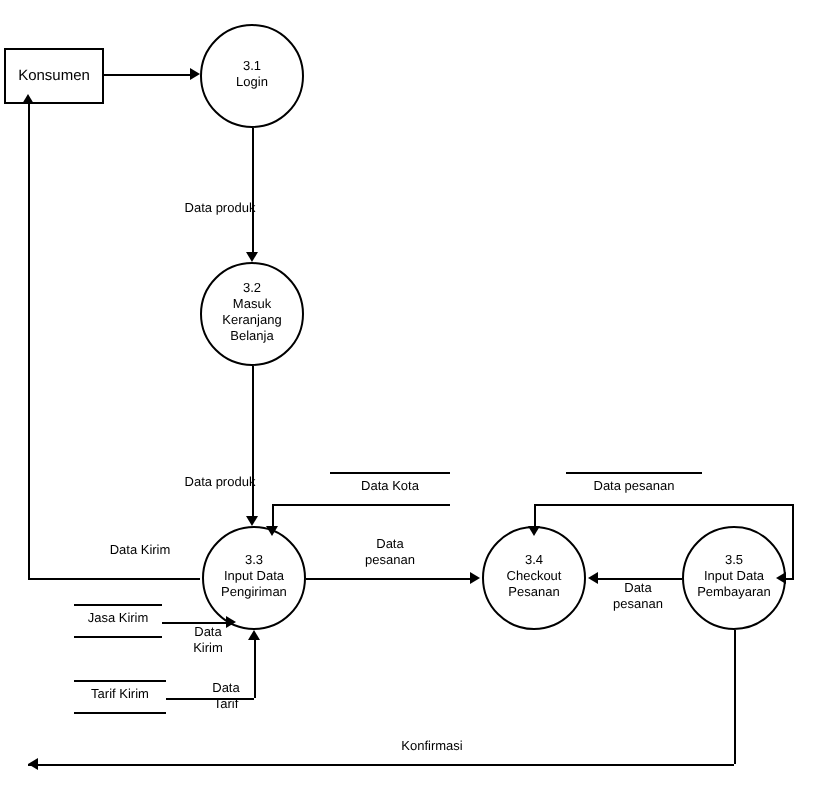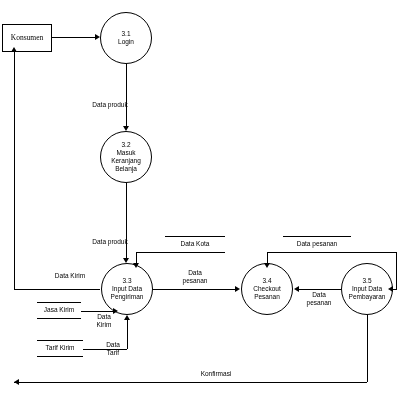--- a/index.html
+++ b/index.html
@@ -84,21 +84,21 @@
     border-left: 3px solid transparent;
     border-right: 3px solid transparent;
     border-bottom: 5px solid #000000;
   }
 </style>
 </head>
 <body>
 
 <div id="canvas">
 
-  <div class="node-box" style="left:2px; top:24px; width:50px; height:28px;font-family:Liberation Serif, serif;">
+  <div class="node-box" style="left:2px; top:24px; width:50px; height:28px;">
     <span>Konsumen</span>
   </div>
 
   <div class="node-circle" style="left:100px; top:12px; width:52px; height:52px;">
     <span>3.1</span>
     <span>Login</span>
   </div>
 
   <div class="node-circle" style="left:100px; top:131px; width:52px; height:52px;">
     <span>3.2</span>

